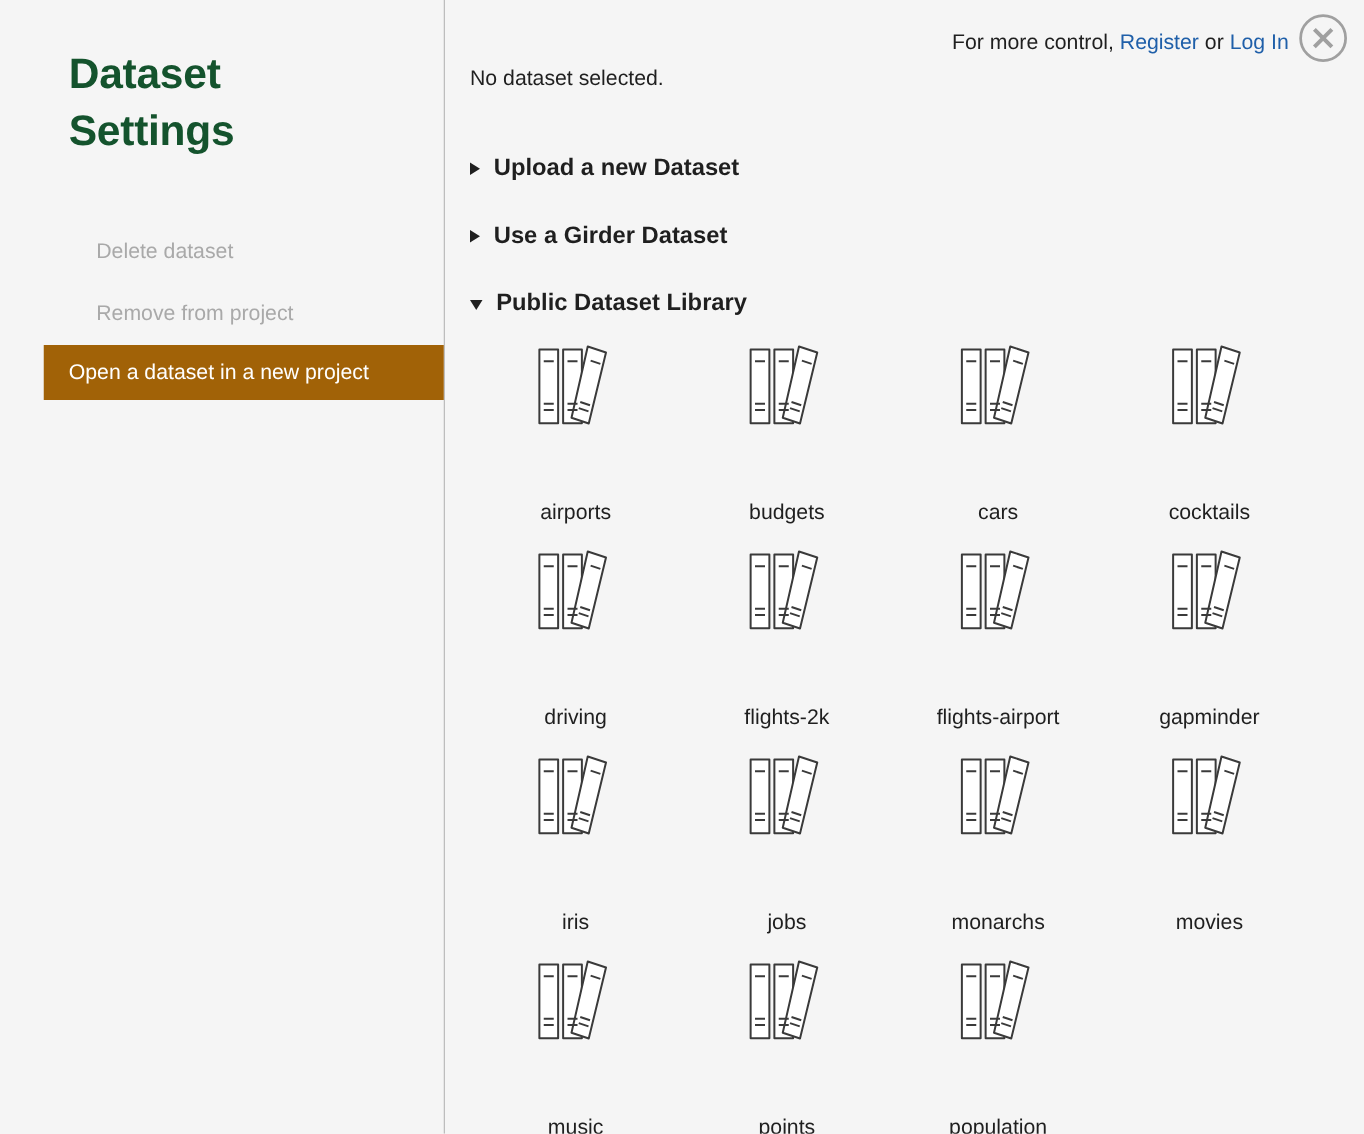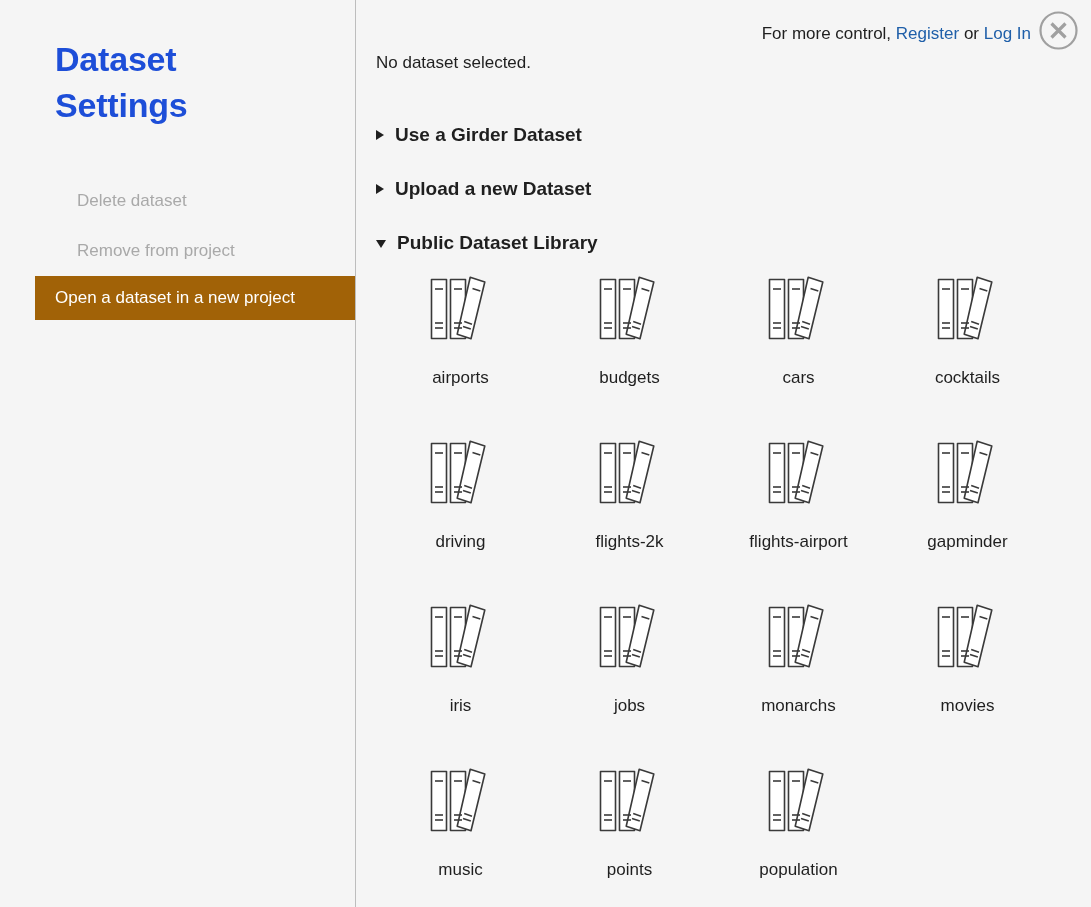--- a/index.html
+++ b/index.html
@@ -31,21 +31,21 @@
   }
 
   .sidebar-title {
     position: absolute;
     left: 55px;
     top: 36px;
     width: 240px;
     font-size: 34px;
     line-height: 46px;
     font-weight: bold;
-    color: #1d4ed8;
+    color: #14532d;
     letter-spacing: -0.2px;
   }
 
   .sidebar-menu {
     position: absolute;
     top: 176px;
     left: 0;
     width: 355px;
   }
 
@@ -159,20 +159,21 @@
     display: grid;
     grid-template-columns: repeat(4, 169px);
     grid-auto-rows: 164px;
   }
 
   .dataset-cell {
     display: flex;
     flex-direction: column;
     align-items: center;
     cursor: pointer;
+    gap: 32px;
   }
 
   .dataset-icon {
     width: 66px;
     height: 72px;
     margin-top: 8px;
   }
 
   .dataset-label {
     margin-top: 23px;
@@ -212,26 +213,26 @@
         <path d="M13.5 13.5 L27.5 27.5 M27.5 13.5 L13.5 27.5" stroke="#a0a0a0" stroke-width="3.2" stroke-linecap="butt"></path>
       </svg>
     </div>
 
     <div class="no-dataset">No dataset selected.</div>
 
     <div class="sections">
 
       <div class="section-header">
         <span class="tri collapsed"></span>
-        <span class="section-title">Use a Girder Dataset</span>
+        <span class="section-title">Upload a new Dataset</span>
       </div>
 
       <div class="section-header">
         <span class="tri collapsed"></span>
-        <span class="section-title">Upload a new Dataset</span>
+        <span class="section-title">Use a Girder Dataset</span>
       </div>
 
       <div class="section-header">
         <span class="tri expanded"></span>
         <span class="section-title">Public Dataset Library</span>
       </div>
     </div>
 
     <div class="dataset-grid" id="dataset-grid">
   <div class="dataset-cell">

